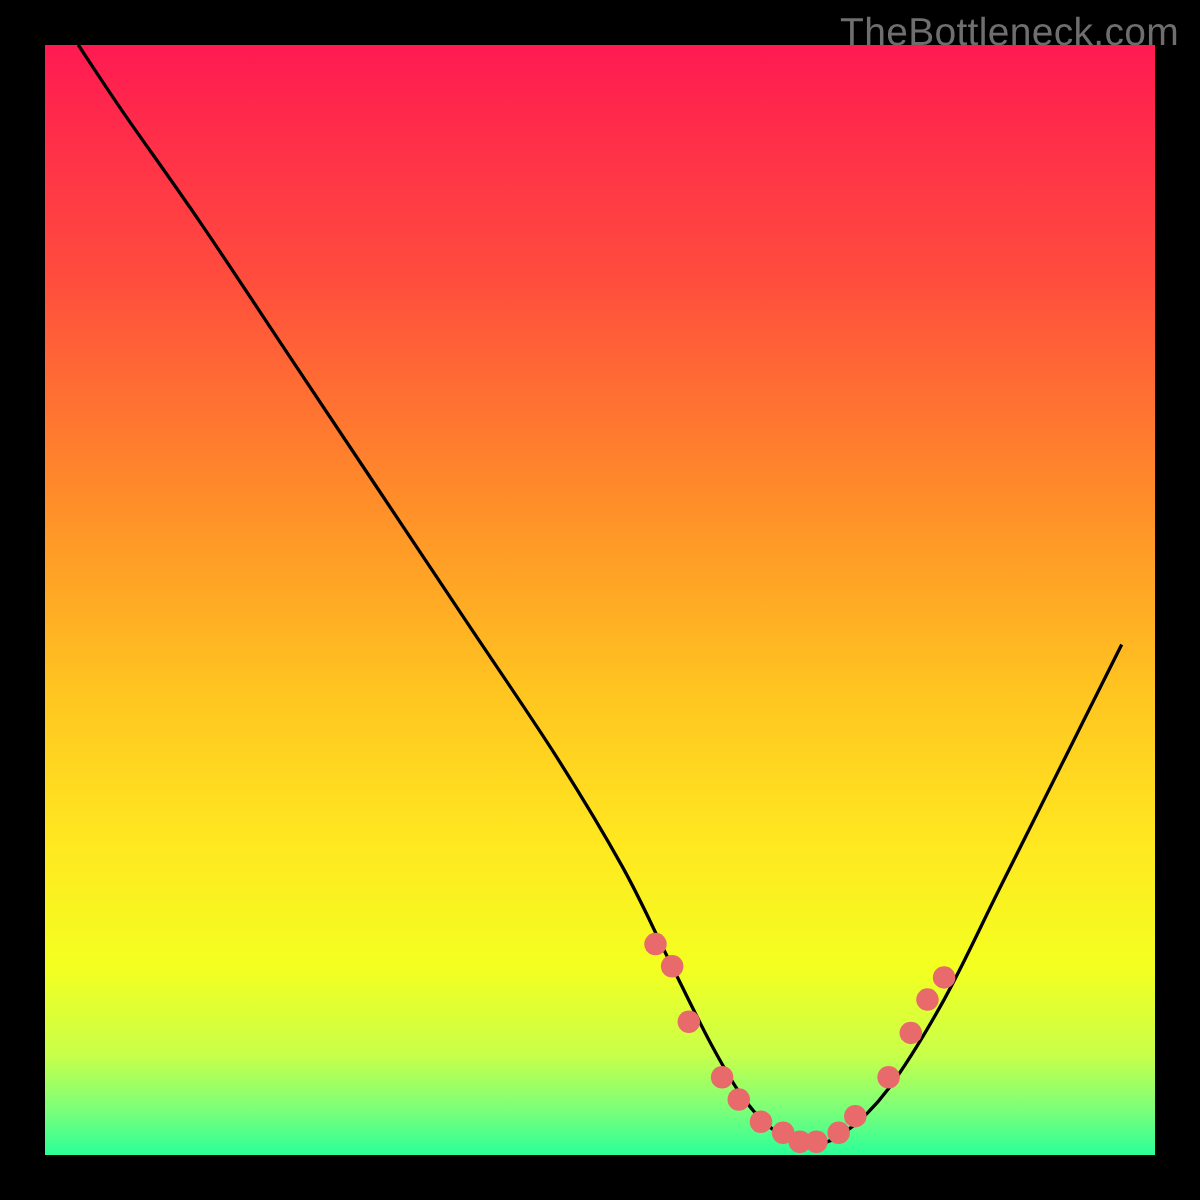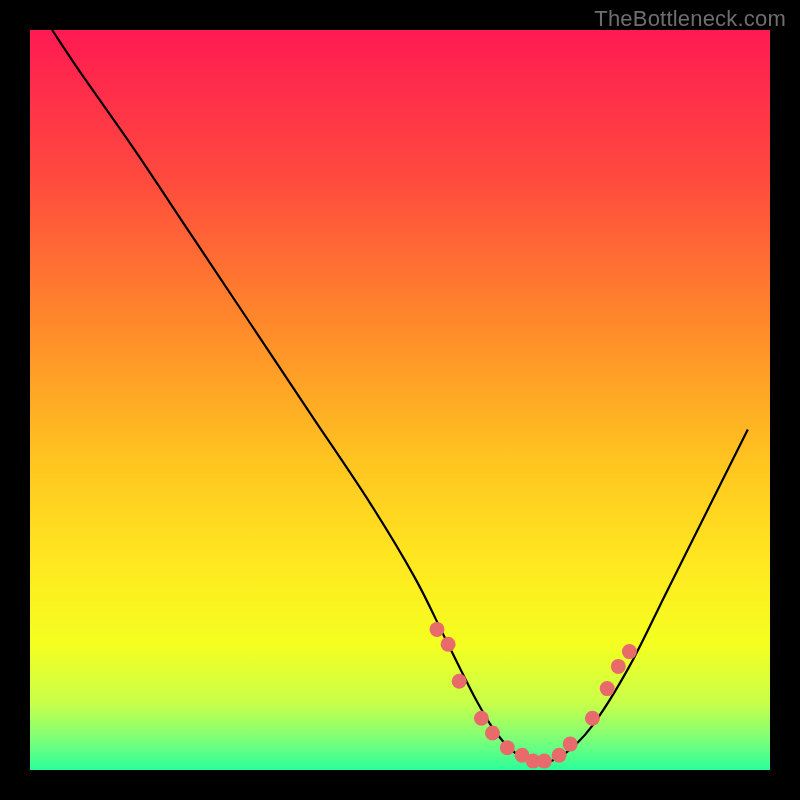--- a/index.html
+++ b/index.html
@@ -9,21 +9,21 @@
     width: 800px;
     height: 800px;
     position: relative;
     font-family: Arial, Helvetica, sans-serif;
   }
   .watermark {
     position: absolute;
     top: 6px;
     right: 14px;
     color: #6e6e6e;
-    font-size: 22px;
+    font-size: 26px;
     font-weight: 500;
     letter-spacing: 0.2px;
   }
   svg {
     display: block;
   }
 </style>
 </head>
 <body>
 

